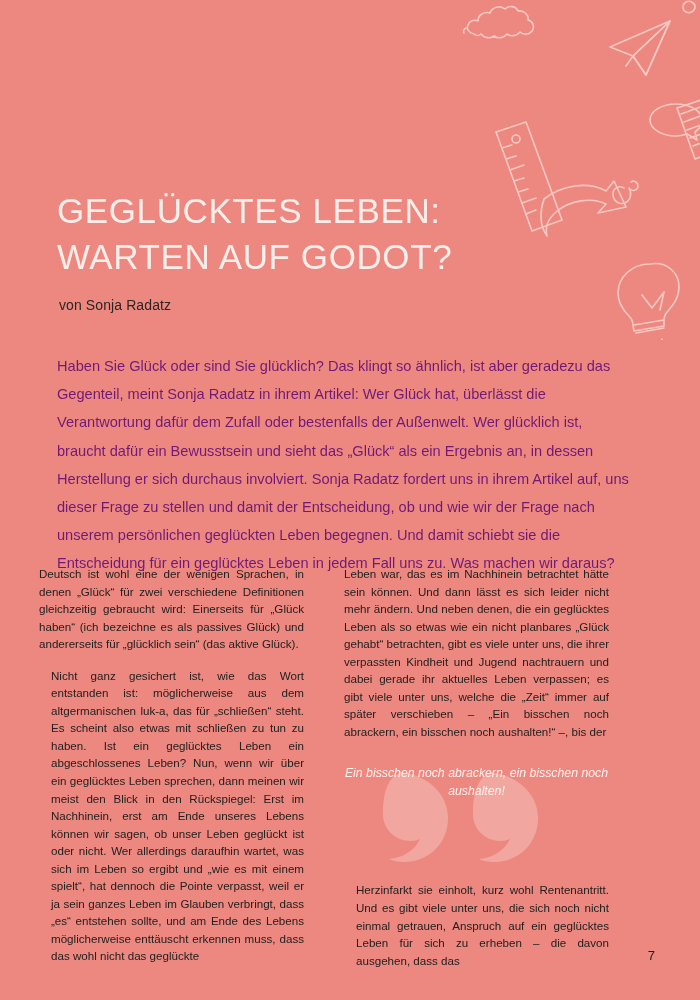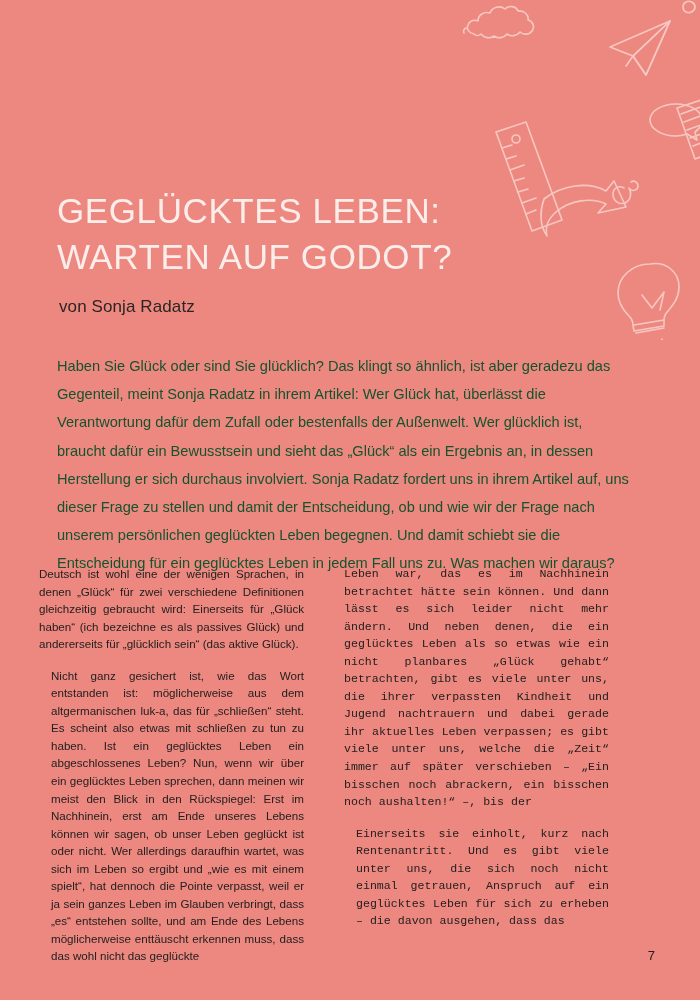--- a/index.html
+++ b/index.html
@@ -50,32 +50,32 @@
     font-size: 35px;
     line-height: 46px;
     font-weight: 300;
     letter-spacing: 0.6px;
     margin: 0;
     white-space: pre-line;
   }
   .byline {
     margin: 17px 0 0 2px;
     color: #2b2523;
-    font-size: 17px;
+    font-size: 14px;
     font-weight: 400;
     letter-spacing: .1px;
   }
 
   
   .lead {
     position: absolute;
     left: 57px;
     top: 352px;
     width: 574px;
-    color: #14532d;
+    color: #701a75;
     font-size: 14.6px;
     line-height: 28.2px;
     font-weight: 400;
     text-align: left;
   }
 
   
   .columns {
     position: absolute;
     left: 39px;
@@ -87,21 +87,21 @@
     position: absolute;
     top: 0;
     width: 265px;
     color: #23201f;
     font-size: 11.6px;
     line-height: 17.55px;
     text-align: justify;
     font-weight: 400;
   }
   .col-left  { left: 0; }
-  .col-right { left: 305px; font-family: Liberation Mono, monospace; }
+  .col-right { left: 305px; }
   .col p {
     margin: 0 0 14px 0;
   }
   .col p:last-child { margin-bottom: 0; margin-left: 12px; }
 
   
   .pullquote {
     position: relative;
     margin: 22px 0 33px 0;
     min-height: 86px;
@@ -205,20 +205,30 @@
   <div class="columns">
 
     <div class="col col-left">
       <p>Deutsch ist wohl eine der wenigen Sprachen, in denen „Glück“ für zwei verschiedene Definitionen gleichzeitig gebraucht wird: Einerseits für „Glück haben“ (ich bezeichne es als passives Glück) und andererseits für „glücklich sein“ (das aktive Glück).</p>
       <p>Nicht ganz gesichert ist, wie das Wort entstanden ist: möglicherweise aus dem altgermanischen luk-a, das für „schließen“ steht. Es scheint also etwas mit schließen zu tun zu haben. Ist ein geglücktes Leben ein abgeschlossenes Leben? Nun, wenn wir über ein geglücktes Leben sprechen, dann meinen wir meist den Blick in den Rückspiegel: Erst im Nachhinein, erst am Ende unseres Lebens können wir sagen, ob unser Leben geglückt ist oder nicht. Wer allerdings daraufhin wartet, was sich im Leben so ergibt und „wie es mit einem spielt“, hat dennoch die Pointe verpasst, weil er ja sein ganzes Leben im Glauben verbringt, dass „es“ entstehen sollte, und am Ende des Lebens möglicherweise enttäuscht erkennen muss, dass das wohl nicht das geglückte</p>
     </div>
 
     <div class="col col-right">
       <p>Leben war, das es im Nachhinein betrachtet hätte sein können. Und dann lässt es sich leider nicht mehr ändern. Und neben denen, die ein geglücktes Leben als so etwas wie ein nicht planbares „Glück gehabt“ betrachten, gibt es viele unter uns, die ihrer verpassten Kindheit und Jugend nachtrauern und dabei gerade ihr aktuelles Leben verpassen; es gibt viele unter uns, welche die „Zeit“ immer auf später verschieben – „Ein bisschen noch abrackern, ein bisschen noch aushalten!“ –, bis der</p>
 
-
-      <p>Einerseits sie einholt, kurz nach Rentenantritt. Und es gibt viele unter uns, die sich noch nicht einmal getrauen, Anspruch auf ein geglücktes Leben für sich zu erheben – die davon ausgehen, dass das</p>
+      <div class="pullquote">
+        <div class="quote-mark">
+          <svg viewBox="0 0 190 96" fill="#fdeeea" stroke="none">
+            <path d="M12 4c30 0 54 20 54 46 0 26-20 44-44 44-6 0-11-1-15-3 14-1 26-9 31-20-3 1-6 2-9 2-16 0-28-12-28-27C1 20 8 8 20 4z"></path>
+            <path d="M102 4c30 0 54 20 54 46 0 26-20 44-44 44-6 0-11-1-15-3 14-1 26-9 31-20-3 1-6 2-9 2-16 0-28-12-28-27 0-26 7-38 19-42z"></path>
+          </svg>
+        </div>
+        <div class="quote-text">Ein bisschen noch abrackern,
+ein bisschen noch aushalten!</div>
+      </div>
+
+      <p>Herzinfarkt sie einholt, kurz wohl Rentenantritt. Und es gibt viele unter uns, die sich noch nicht einmal getrauen, Anspruch auf ein geglücktes Leben für sich zu erheben – die davon ausgehen, dass das</p>
     </div>
   </div>
 
   <div class="folio">7</div>
 
 </div>
 
 </body></html>

